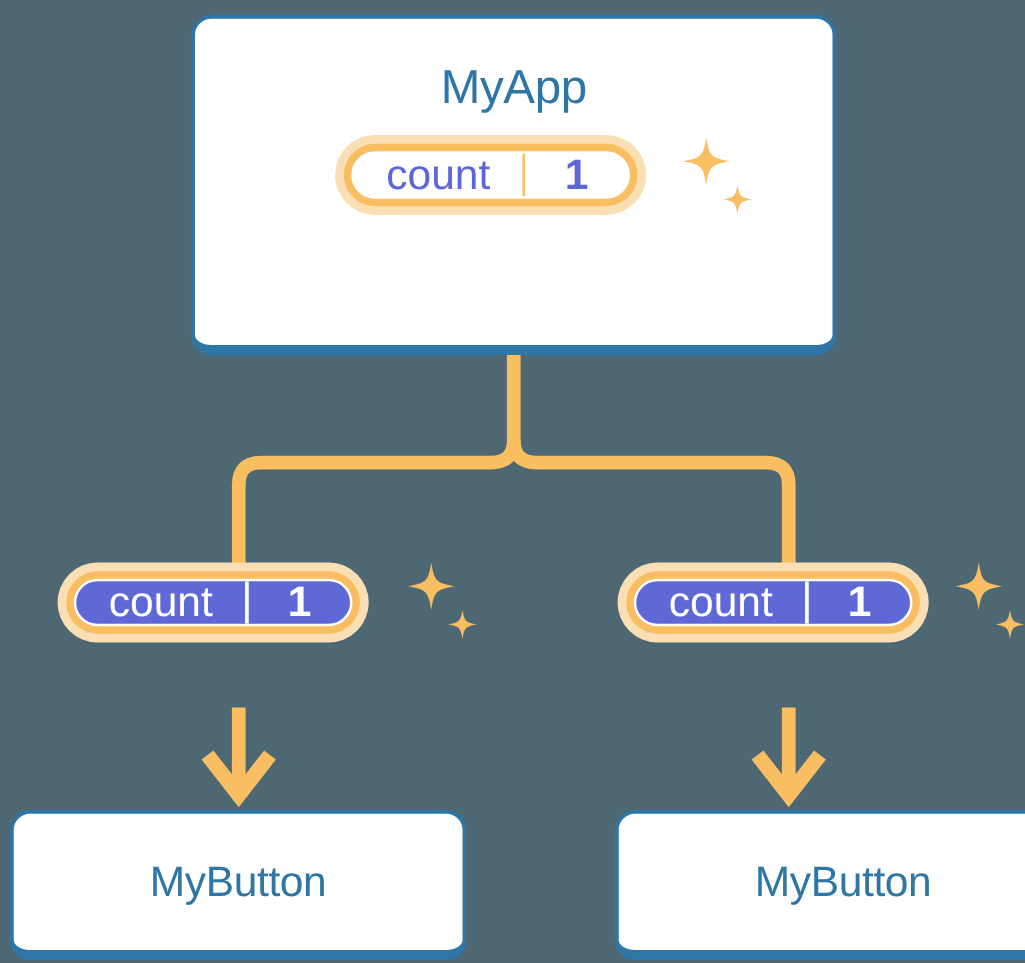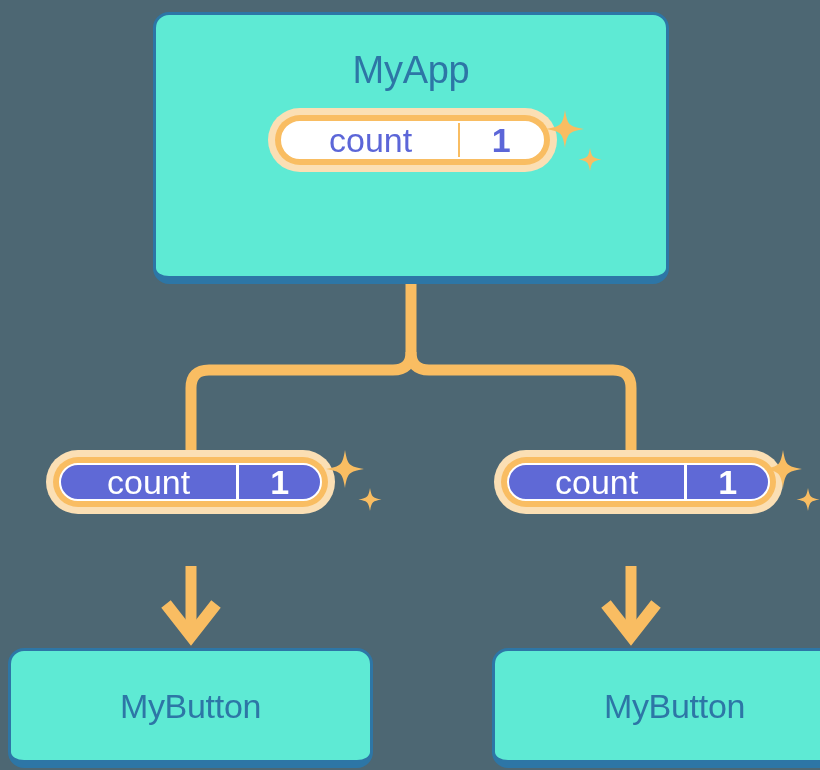--- a/index.html
+++ b/index.html
@@ -30,21 +30,21 @@
     top: 0;
     width: 820px;
     height: 770px;
     pointer-events: none;
     z-index: 1;
   }
 
   
   .card {
     position: absolute;
-    background: #5eead4;
+    background: #ffffff;
     border: 3px solid #2d76a6;
     border-bottom-width: 8px;
     border-radius: 16px;
     z-index: 3;
     display: flex;
     flex-direction: column;
     align-items: center;
     text-align: center;
   }
 
@@ -99,21 +99,20 @@
     align-items: stretch;
     overflow: hidden;
     border: 2px solid #ffffff;
   }
   .pill-cell {
     display: flex;
     align-items: center;
     justify-content: center;
     line-height: 1;
     white-space: nowrap;
-    margin-left: 20px;
   }
   .pill-key {
     font-size: 34px;
     font-weight: 400;
     padding: 0 26px;
   }
   .pill-val {
     font-size: 34px;
     font-weight: 700;
     padding: 0 26px;

